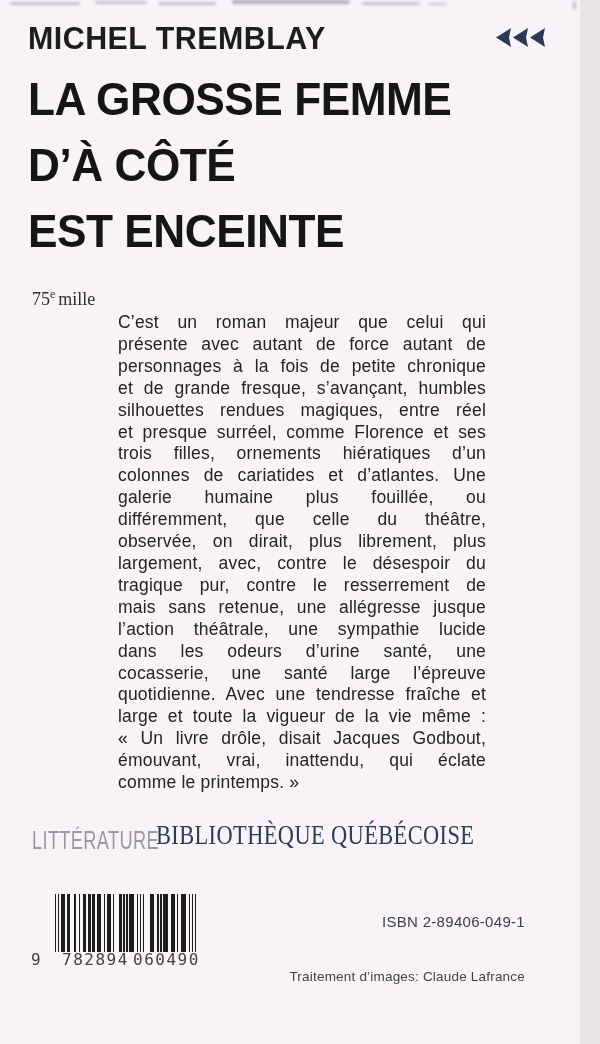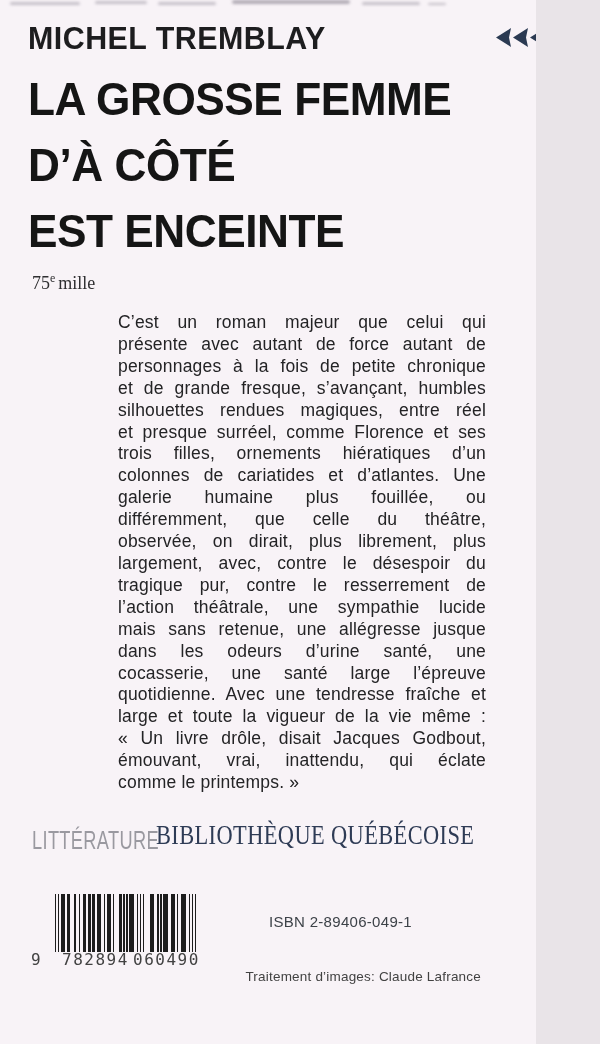--- a/index.html
+++ b/index.html
@@ -4,21 +4,21 @@
 <title>Book back cover</title>
 <style>
   html, body { margin: 0; padding: 0; }
   body {
     width: 600px; height: 1044px;
     font-family: "Liberation Sans", sans-serif;
     background: #e9e4e8;
   }
   .page {
     position: relative;
-    width: 536px; height: 1044px;
+    width: 580px; height: 1044px;
     background: #f8f3f7;
     overflow: hidden;
   }
 
   
   .artifact {
     position: absolute;
     background: #9a94a0;
     opacity: 0.55;
     filter: blur(1.6px);
@@ -39,21 +39,21 @@
   
   .title-block {
     position: absolute; left: 28px; top: 66px;
     font-size: 47px; font-weight: 700; color: #151515;
     line-height: 66px; letter-spacing: -0.5px; white-space: nowrap;
     transform: scaleX(0.94); transform-origin: left top;
   }
 
   
   .edition {
-    position: absolute; left: 32px; top: 271px;
+    position: absolute; left: 32px; top: 287px;
     font-family: "Liberation Serif", "DejaVu Serif", serif;
     font-size: 18px; color: #2e2e30;
   }
   .edition sup { font-size: 12px; margin-right: 3px; }
 
   
   .blurb {
     position: absolute; left: 118px; top: 312px; width: 368px;
     font-family: Liberation Sans, sans-serif;
     font-size: 17.5px; color: #232325;
@@ -85,21 +85,21 @@
     font-size: 16px; color: #424242; letter-spacing: 1.5px;
     white-space: nowrap;
   }
   .bd-lead   { left: 31px; }
   .bd-group1 { left: 62px; }
   .bd-group2 { left: 133px; }
 
   
   .isbn {
     position: absolute; left: 200px; right: 55px; top: 913px;
-    text-align: center; font-size: 15px; color: #3d4248; letter-spacing: 0.3px;
+    text-align: right; font-size: 15px; color: #3d4248; letter-spacing: 0.3px;
   }
   .credit {
     position: absolute; left: 200px; right: 55px; top: 969px;
     text-align: right; font-size: 13.5px; color: #424242; letter-spacing: 0.2px;
   }
 </style>
 </head>
 <body>
 
 <div class="page">
@@ -139,22 +139,22 @@
     <div class="blurb-line">et de grande fresque, s’avançant, humbles</div>
     <div class="blurb-line">silhouettes rendues magiques, entre réel</div>
     <div class="blurb-line">et presque surréel, comme Florence et ses</div>
     <div class="blurb-line">trois filles, ornements hiératiques d’un</div>
     <div class="blurb-line">colonnes de cariatides et d’atlantes. Une</div>
     <div class="blurb-line">galerie humaine plus fouillée, ou</div>
     <div class="blurb-line">différemment, que celle du théâtre,</div>
     <div class="blurb-line">observée, on dirait, plus librement, plus</div>
     <div class="blurb-line">largement, avec, contre le désespoir du</div>
     <div class="blurb-line">tragique pur, contre le resserrement de</div>
+    <div class="blurb-line">mais sans retenue, une allégresse jusque</div>
     <div class="blurb-line">l’action théâtrale, une sympathie lucide</div>
-    <div class="blurb-line">mais sans retenue, une allégresse jusque</div>
     <div class="blurb-line">dans les odeurs d’urine santé, une</div>
     <div class="blurb-line">cocasserie, une santé large l’épreuve</div>
     <div class="blurb-line">quotidienne. Avec une tendresse fraîche et</div>
     <div class="blurb-line">large et toute la vigueur de la vie même :</div>
     <div class="blurb-line">« Un livre drôle, disait Jacques Godbout,</div>
     <div class="blurb-line">émouvant, vrai, inattendu, qui éclate</div>
     <div class="blurb-line last">comme le printemps. »</div>
   </div>
 
   <div class="category">LITTÉRATURE</div>

